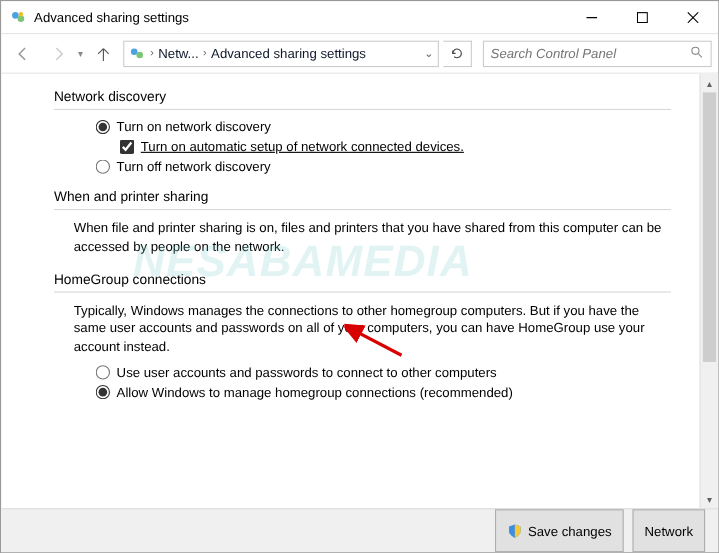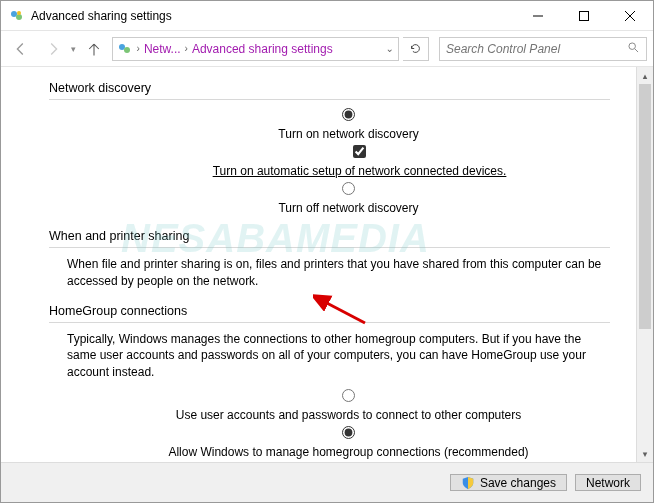--- a/index.html
+++ b/index.html
@@ -10,46 +10,46 @@
 .titlebar-title { font-size: 12px; color: #000; flex: 1; }
 .win-controls { display: flex; height: 100%; }
 .win-btn { width: 46px; height: 100%; display: flex; align-items: center; justify-content: center; color: #000; }
 .win-btn svg { width: 10px; height: 10px; }
 
 .navbar { height: 36px; display: flex; align-items: center; padding: 0 6px; border-bottom: 1px solid #e5e5e5; gap: 4px; }
 .nav-arrow { width: 28px; height: 24px; display: flex; align-items: center; justify-content: center; color: #555; }
 .nav-arrow.disabled { color: #bbb; }
 .chevdown { color:#888; font-size:9px; }
 .address { flex: 1; height: 24px; border: 1px solid #ccc; display: flex; align-items: center; padding: 0 4px; font-size: 12px; gap: 4px; background:#fff; }
-.address .crumb { color: #a21caf; white-space: nowrap; }
+.address .crumb { color: #0f172a; white-space: nowrap; }
 .address .sep { color: #666; font-size: 10px; }
 .address .tiny-icon { width:16px; height:16px; display:flex; align-items:center; justify-content:center; }
 .address .push { margin-left:auto; color:#666; font-size:10px; }
 .refresh { width: 26px; height: 24px; border: 1px solid #ccc; border-left:none; display:flex; align-items:center; justify-content:center; color:#444; }
 .searchbox { width: 208px; height: 24px; border: 1px solid #ccc; display: flex; align-items: center; padding: 0 6px; font-size: 12px; color: #777; margin-left: 6px; }
 .searchbox input { border:none; outline:none; flex:1; font-size:12px; font-style: italic; color:#777; }
 .searchbox .sicon { color:#888; }
 
 .content-wrap { display:flex; height: calc(100% - 30px - 36px - 40px); }
 .content { flex:1; overflow-y: auto; padding: 8px 26px 8px 48px; font-size: 12px; color:#000; }
 .vscroll { width:17px; background:#f0f0f0; border-left:1px solid #ddd; display:flex; flex-direction:column; }
 .vscroll .arr { height:17px; display:flex; align-items:center; justify-content:center; color:#606060; font-size:9px; background:#f0f0f0; }
 .vscroll .track { flex:1; background:#f0f0f0; position:relative; }
 .vscroll .thumb { position:absolute; top:0; left:2px; right:2px; height:68%; background:#cdcdcd; border-radius:0; }
 
 .section-title { color: #000000; font-size: 12.5px; margin: 6px 0 4px 0; }
 .rule-line { border:0; border-top:1px solid #d8d8d8; margin: 2px 0 8px 0; }
 .desc { margin: 6px 0 8px 18px; line-height: 1.4; }
 .opts { margin-left: 38px; }
-.opt { display:flex; align-items:center; gap:6px; margin: 4px 0; font-size:12px;flex-direction:column; }
+.opt { display:flex; align-items:center; gap:6px; margin: 4px 0; font-size:12px; }
 .opt input[type=radio], .opt input[type=checkbox] { accent-color: #333; width:13px; height:13px; }
 .subopt { margin-left: 22px; text-decoration: underline; }
 
 .footer { position:absolute; bottom:0; left:0; right:0; height:40px; background:#f0f0f0; border-top:1px solid #ddd; display:flex; align-items:center; justify-content:flex-end; padding: 0 12px; gap:8px; }
-.btn { height:17px; padding: 0 10px; font-size:12px; background:#e1e1e1; border:1px solid #adadad; display:flex; align-items:center; gap:5px; cursor:pointer; }
+.btn { height:39px; padding: 0 10px; font-size:12px; background:#e1e1e1; border:1px solid #adadad; display:flex; align-items:center; gap:5px; cursor:pointer; }
 .shield { width:14px; height:14px; }
 
 .arrow-annot { position:absolute; left:312px; top:292px; pointer-events:none; }
 
 .watermark { position:absolute; left:120px; top:215px; font-size:40px; font-weight:700; color: rgba(120,200,200,0.22); font-style:italic; letter-spacing:1px; pointer-events:none; z-index:0; }
 </style>
 </head>
 <body>
 
 <div class="titlebar">

